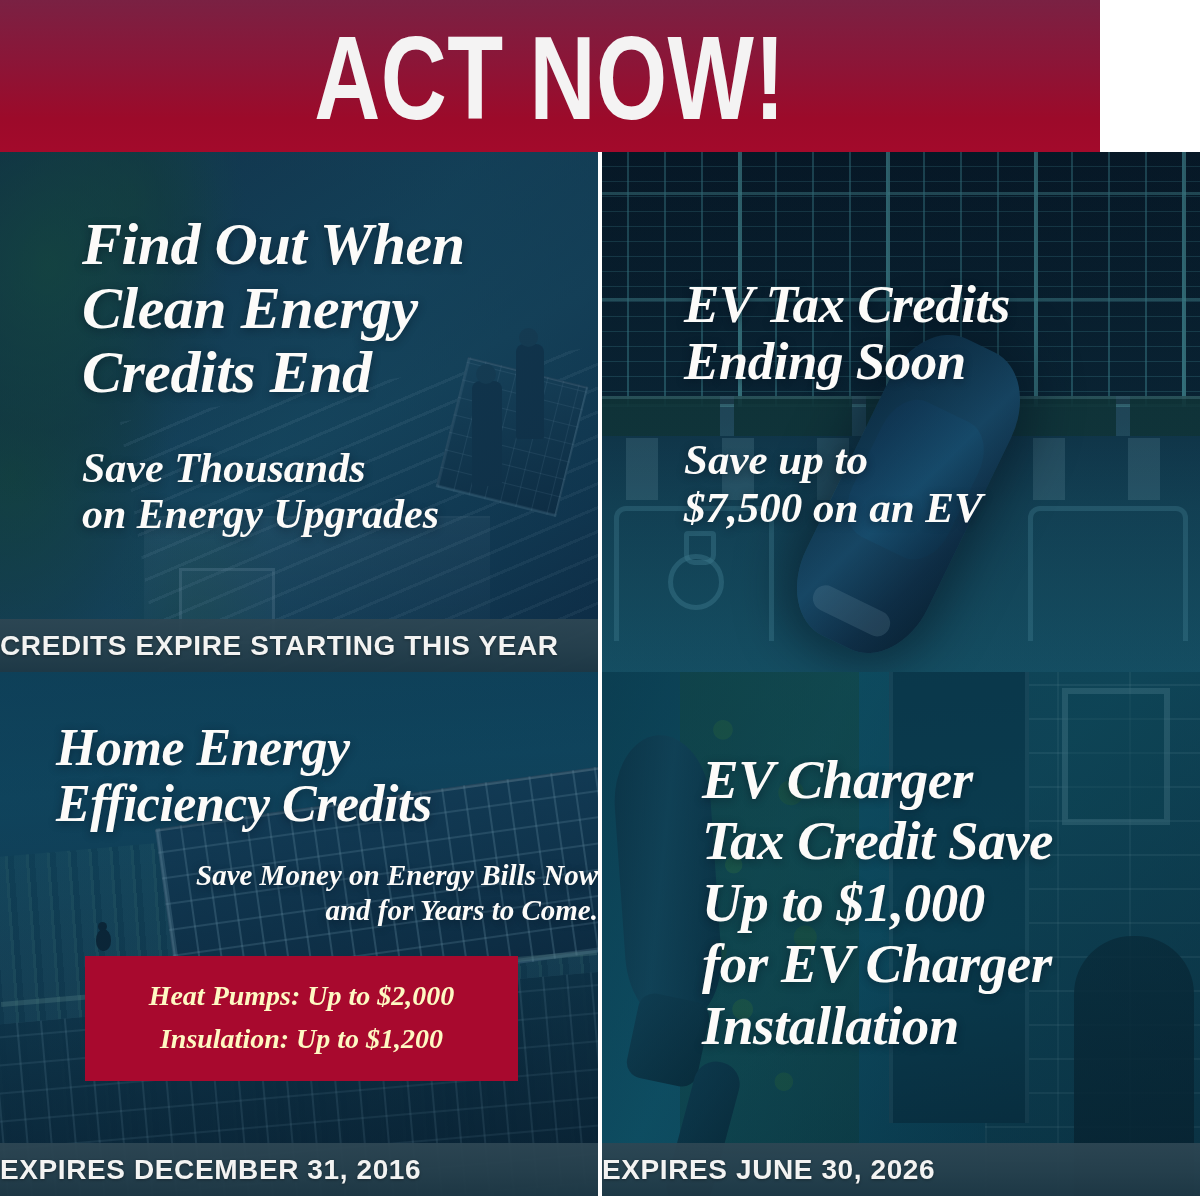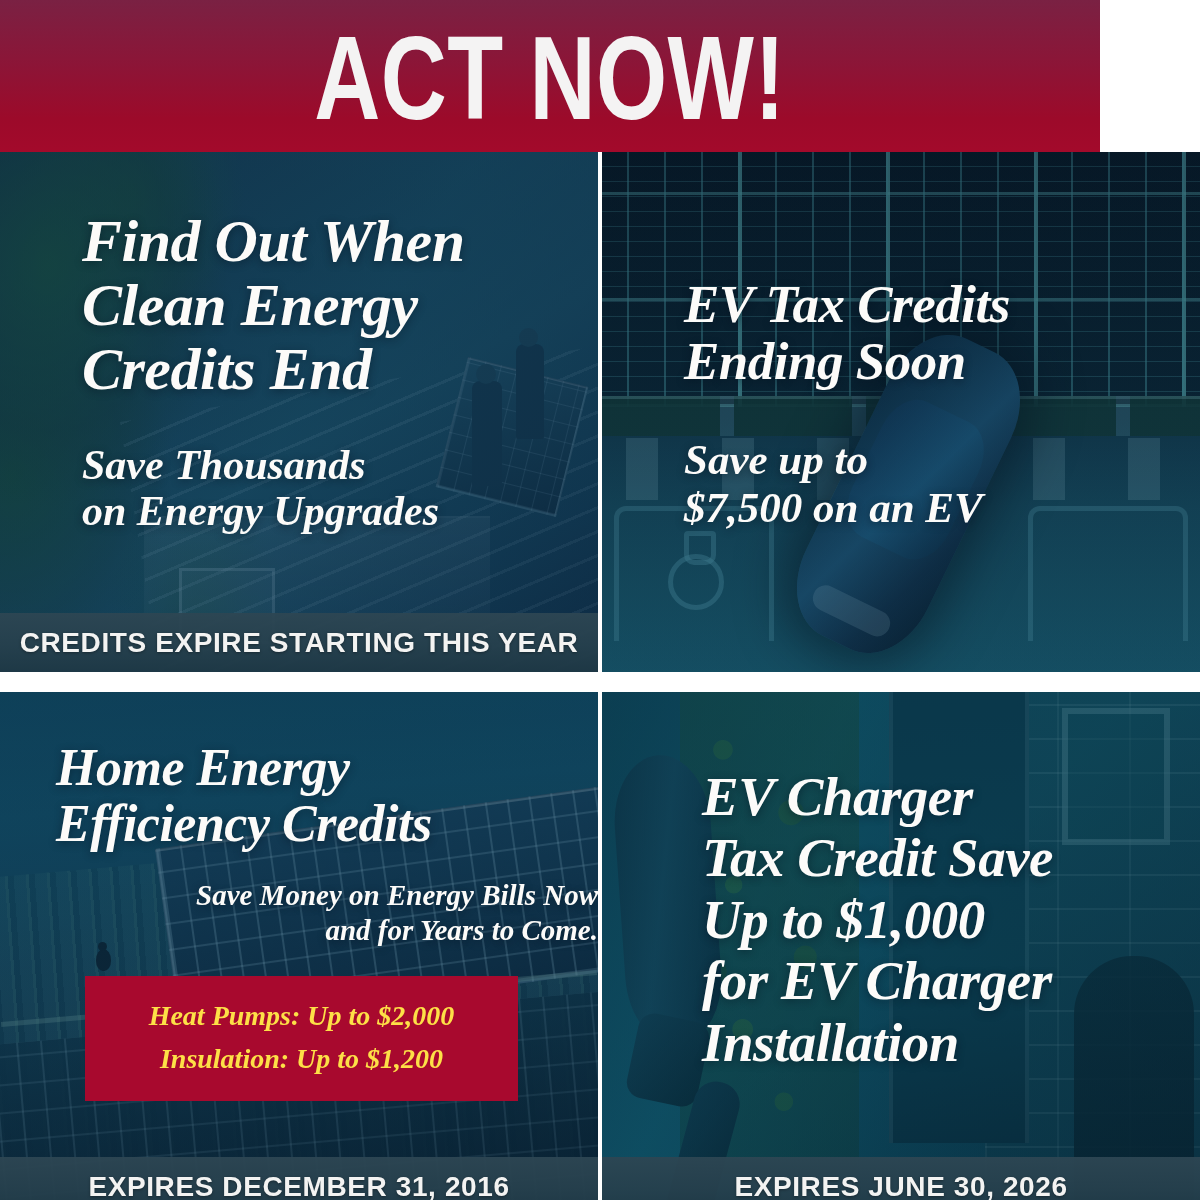--- a/index.html
+++ b/index.html
@@ -51,21 +51,21 @@
   }
 
   
   .grid {
     position: relative;
     width: 1200px;
     height: 1048px;
     display: grid;
     grid-template-columns: 598px 598px;
     grid-template-rows: 520px 524px;
-    gap: 20px 4px;
+    gap: 0 4px;
     background: #ffffff;
   }
 
   .panel {
     position: relative;
     overflow: hidden;
     display: flex;
     flex-direction: column;
     justify-content: flex-start;
   }
@@ -416,38 +416,37 @@
     flex-direction: column;
     align-items: center;
     gap: 7px;
   }
   .credit-line {
     font-family: "Liberation Serif", "DejaVu Serif", serif;
     font-style: italic;
     font-weight: 700;
     font-size: 28px;
     line-height: 1.28;
-    color: #fde047;
+    color: #fef9c3;
     white-space: nowrap;
   }
 
   
   .p4-text { padding: 0 0 0 100px; margin-top: -10px; }
   .p4-head { font-size: 55px; line-height: 1.12; }
 
   
   .expiry {
     position: relative;
     z-index: 5;
     flex: 0 0 auto;
-    height: 59px;
+    height: 53px;
     background: linear-gradient(180deg, rgba(45,70,83,0.95) 0%, rgba(38,64,77,0.95) 55%, rgba(30,56,69,0.95) 100%);
     display: flex;
     align-items: center;
-    justify-content: center;
   }
   .expiry-text {
     font-family: "Liberation Sans", sans-serif;
     font-weight: 700;
     font-size: 28px;
     letter-spacing: 0.6px;
     color: #f3f3f2;
     white-space: nowrap;
     text-shadow: 0 1px 3px rgba(0,0,0,0.35);
   }

